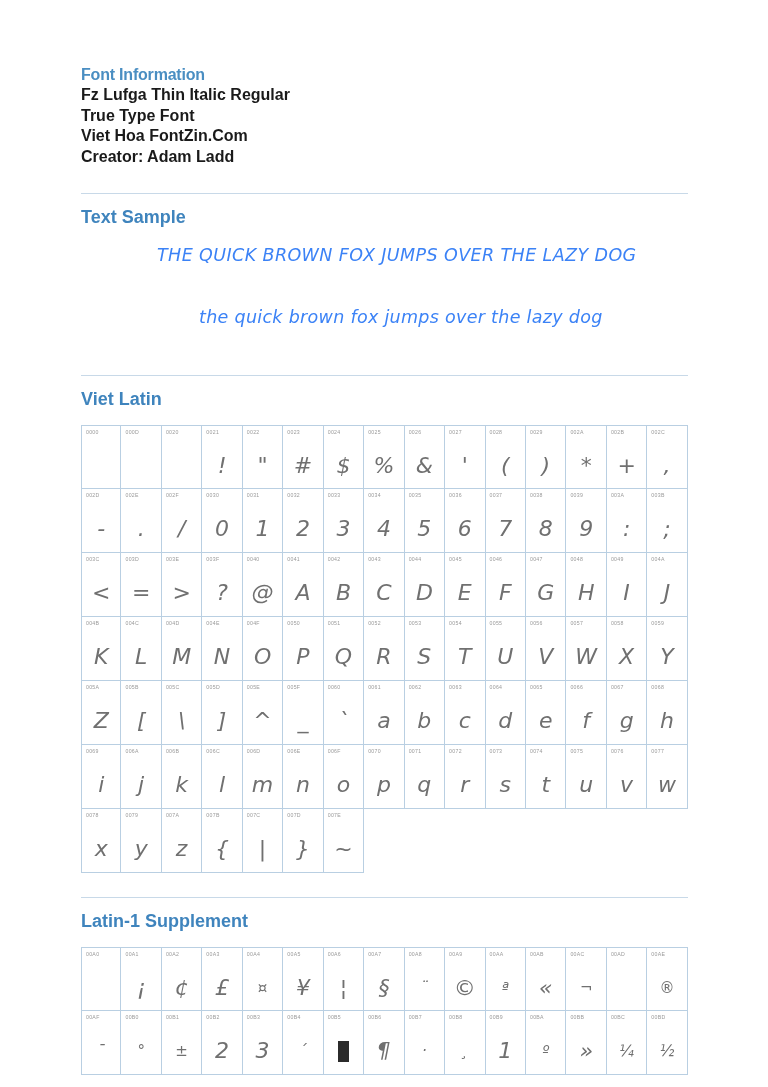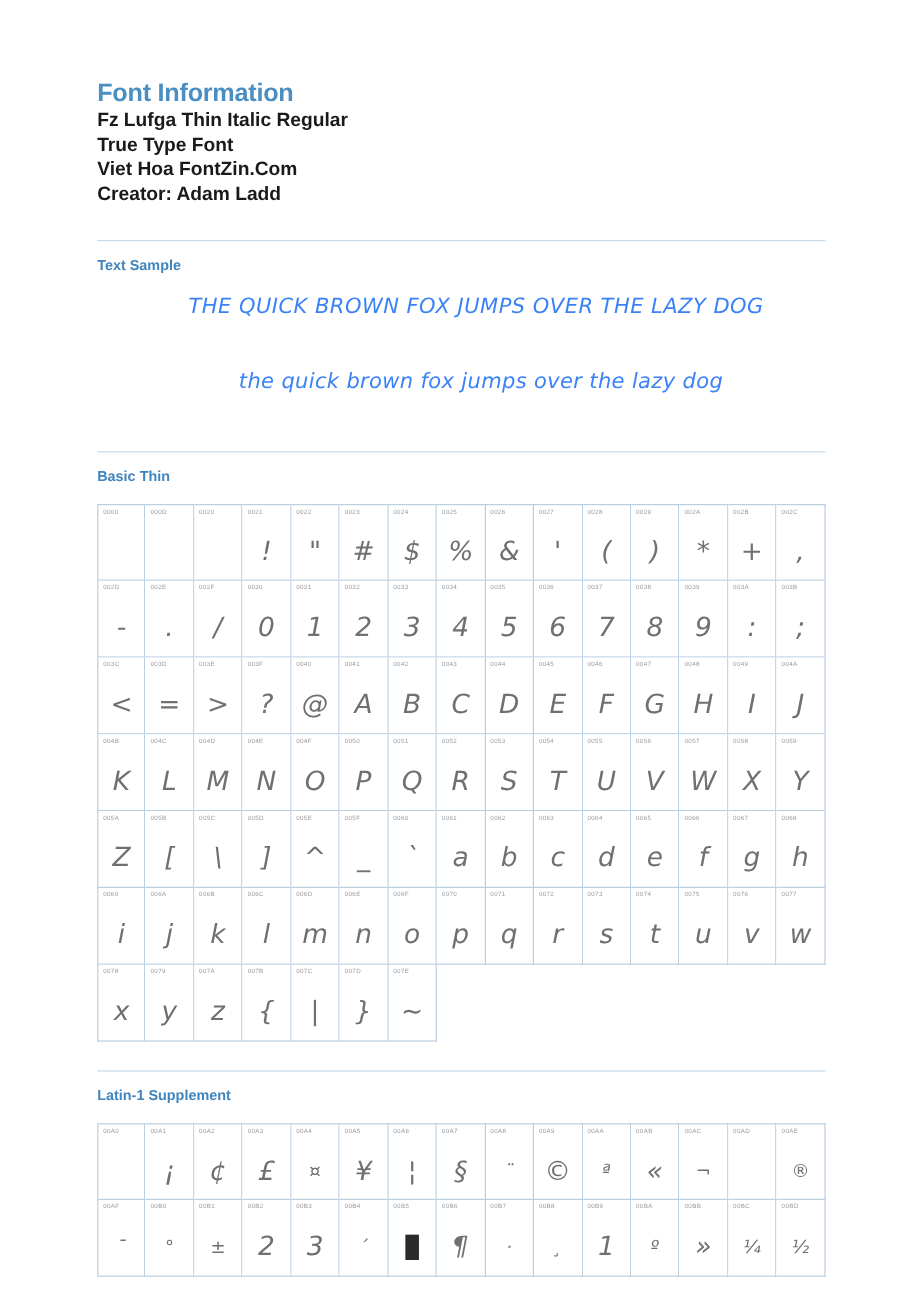--- a/index.html
+++ b/index.html
@@ -24,21 +24,21 @@
   }
   .content {
     position: absolute;
     left: 81px;
     top: 0;
     width: 607px;
   }
 
   
   .doc-title {
-    font-size: 21px;
+    font-size: 16px;
     font-weight: bold;
     color: #4a8ec2;
     letter-spacing: -0.2px;
     margin: 0;
     padding-top: 65px;
     line-height: 1.25;
   }
   .meta-list {
     margin: 0;
     padding: 0;
@@ -56,21 +56,21 @@
   .section {
     margin-top: 0;
   }
   .rule {
     height: 1px;
     background: #c8d9e8;
     width: 607px;
     margin: 0;
   }
   .section-title {
-    font-size: 12px;
+    font-size: 18px;
     font-weight: bold;
     color: #3f84bd;
     margin: 0;
     line-height: 1;
   }
 
   
   .sample {
     color: #3b82f6;
     font-family: "DejaVu Sans", sans-serif;
@@ -169,21 +169,21 @@
     <div id="sections-root">
         <div class="section">
           <div class="rule" style="margin-top: 26px;"></div>
           <div class="section-title" style="margin-top: 14px;">Text Sample</div>
           <div class="sample sample-upper" style="margin-top: 19px; margin-left: 76px;">THE QUICK BROWN FOX JUMPS OVER THE LAZY DOG</div>
           <div class="sample sample-lower" style="margin-top: 42px; margin-left: 118px;">the quick brown fox jumps over the lazy dog</div>
           <div style="height: 24px;"></div>
         </div>
         <div class="section">
           <div class="rule" style="margin-top: 24px;"></div>
-          <div class="section-title" style="margin-top: 14px;">Basic Thin</div>
+          <div class="section-title" style="margin-top: 14px;">Viet Latin</div>
           <div class="grid" style="margin-top: 17px;">
             <div class="grid-row">
               <div class="cell">
                 <span class="code">0000</span>
                 <span class="glyph"></span>
               </div>
               <div class="cell">
                 <span class="code">000D</span>
                 <span class="glyph"></span>
               </div>

